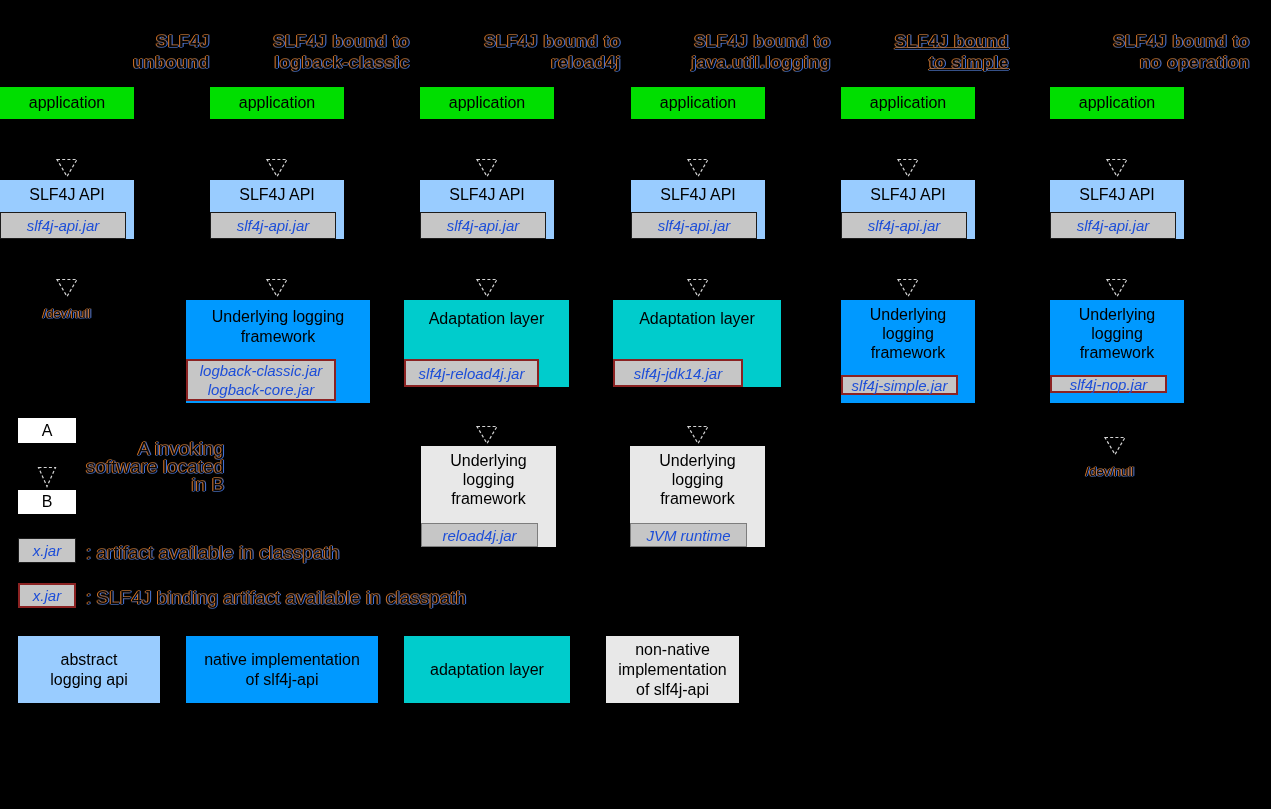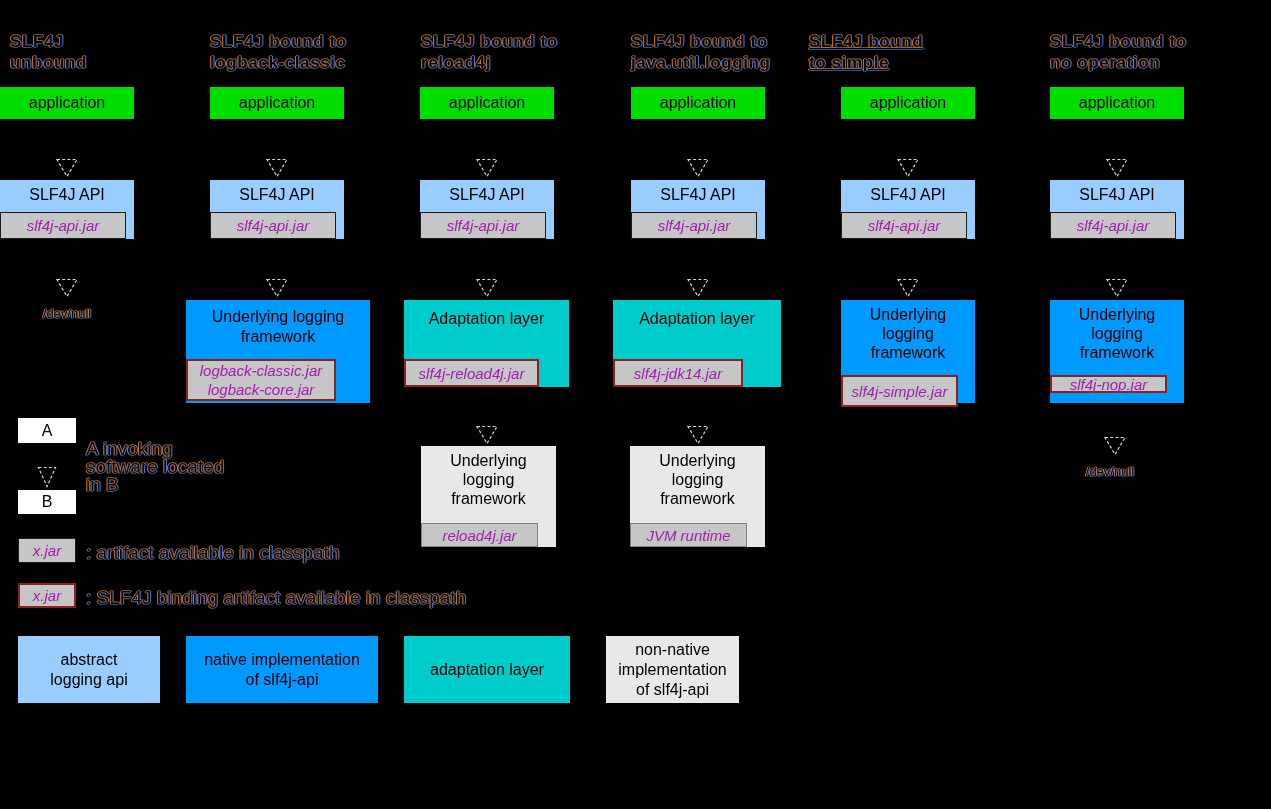--- a/index.html
+++ b/index.html
@@ -12,20 +12,21 @@
   
   .ghost {
     color:#060606;
     text-shadow:
       -1px 0 0 rgba(235,125,35,0.85),
       0 -1px 0 rgba(235,125,35,0.50),
       1px 0 0 rgba(70,130,255,0.85),
       0 1px 0 rgba(70,130,255,0.45),
       -1px 1px 0 rgba(255,255,255,0.15),
       1px -1px 0 rgba(255,255,255,0.15);
+    text-align: right;
   }
   .col-title {
     position:absolute; font-weight:bold; font-size:17px; line-height:21px;
     letter-spacing:0.6px; white-space:pre-line; width:200px;
   }
   .box {
     position:absolute; display:flex; align-items:center; justify-content:center;
     text-align:center; font-size:16px; line-height:20px; color:#000;
   }
   .box.top-label { align-items:flex-start; }
@@ -33,21 +34,21 @@
   .apibox { background:#99CCFF; }
   .native { background:#0099FF; }
   .adapt  { background:#00CCCC; }
   .nonnat { background:#E8E8E8; }
   .white  { background:#FFFFFF; }
   .boxlabel { position:absolute; left:0; width:100%; text-align:center; white-space:pre-line; }
   .jar {
     position:absolute; background:#C6C6C6; border:1px solid #1c1c1c;
     font-style:italic; font-size:15px; line-height:19px;
     display:flex; align-items:center; justify-content:center; text-align:center;
-    white-space:pre-line; color:#a21caf;
+    white-space:pre-line; color:#1d4ed8;
   }
   .jar.binding { border:2px solid #8B2222; }
   .jar.plain2  { border:1px solid #7d7d7d; }
   .arrow { position:absolute; }
   .devnull { position:absolute; font-size:13px; text-align:center; }
   .cap { position:absolute; font-size:19px; line-height:18px; white-space:pre-line; }
   .keybox { font-size:16px; line-height:20px; white-space:pre-line; }
 </style>
 </head>
 <body>
@@ -163,21 +164,21 @@
     <div class="boxlabel" style="top:5px;">SLF4J API</div>
     <div class="jar" style="left:0;bottom:0;width:126px;height:27px;">slf4j-api.jar</div>
   </div>
   <svg class="arrow" style="left:896px;top:278px;" width="24" height="20" viewBox="0 0 24 20">
       <path d="M2 1.5 H22 L12 18.5 Z" fill="none" stroke="#D4D4D4" stroke-width="1.2" stroke-dasharray="3 2.2"></path>
     </svg>
   <div class="box native top-label" style="left:841px;top:300px;width:134px;height:103px;">
     <div class="boxlabel" style="top:5px;line-height:19px;">Underlying
 logging
 framework</div>
-    <div class="jar binding" style="left:0;top:75px;width:117px;height:32px;">slf4j-simple.jar</div>
+    <div class="jar binding" style="left:0;top:75px;width:117px;height:20px;">slf4j-simple.jar</div>
   </div>
 
   <div class="col-title ghost" style="left:1050px;top:31px;">SLF4J bound to
 no operation</div>
   <div class="box app" style="left:1050px;top:87px;width:134px;height:32px;">
     <span>application</span>
   </div>
   <svg class="arrow" style="left:1105px;top:158px;" width="24" height="20" viewBox="0 0 24 20">
       <path d="M2 1.5 H22 L12 18.5 Z" fill="none" stroke="#D4D4D4" stroke-width="1.2" stroke-dasharray="3 2.2"></path>
     </svg>

